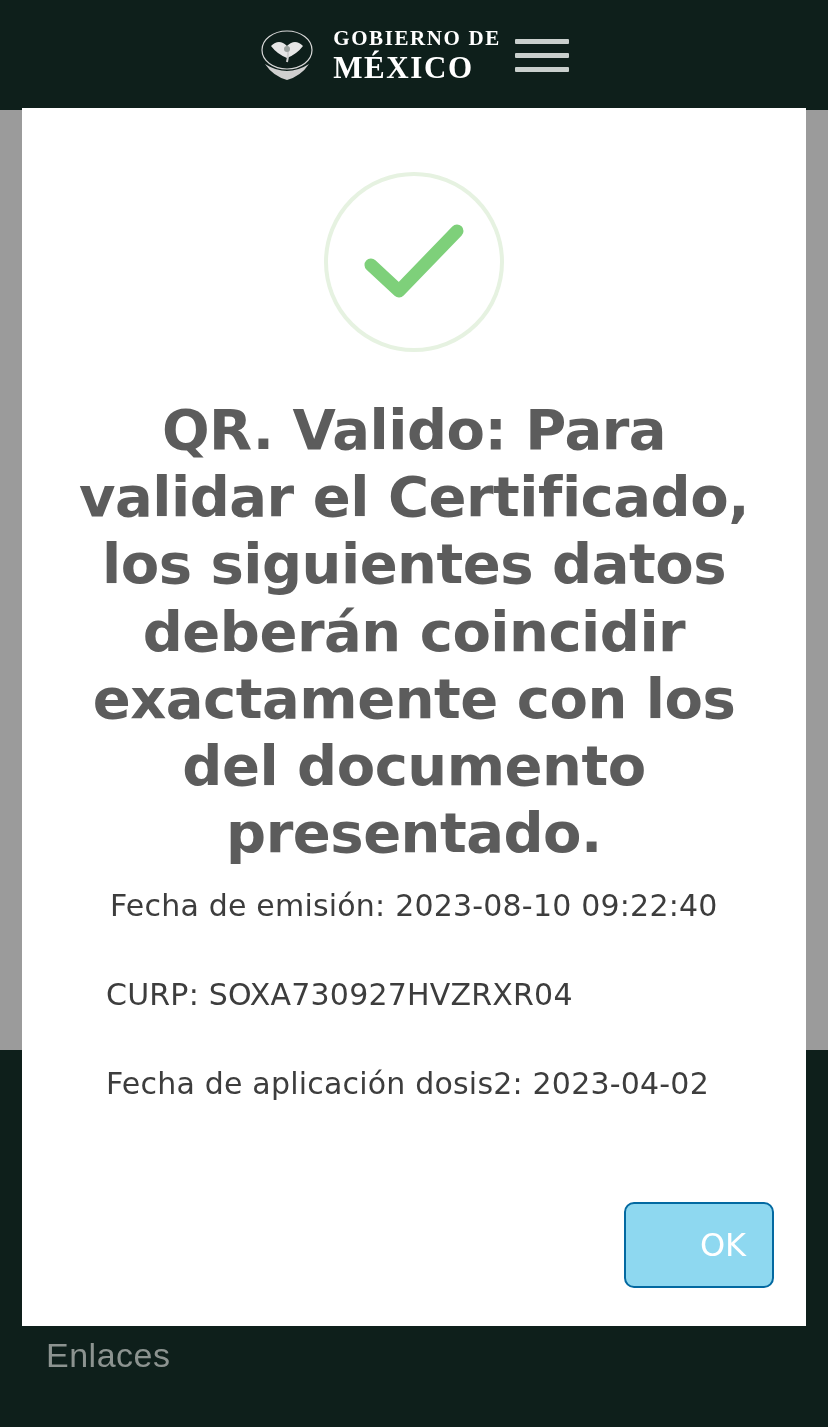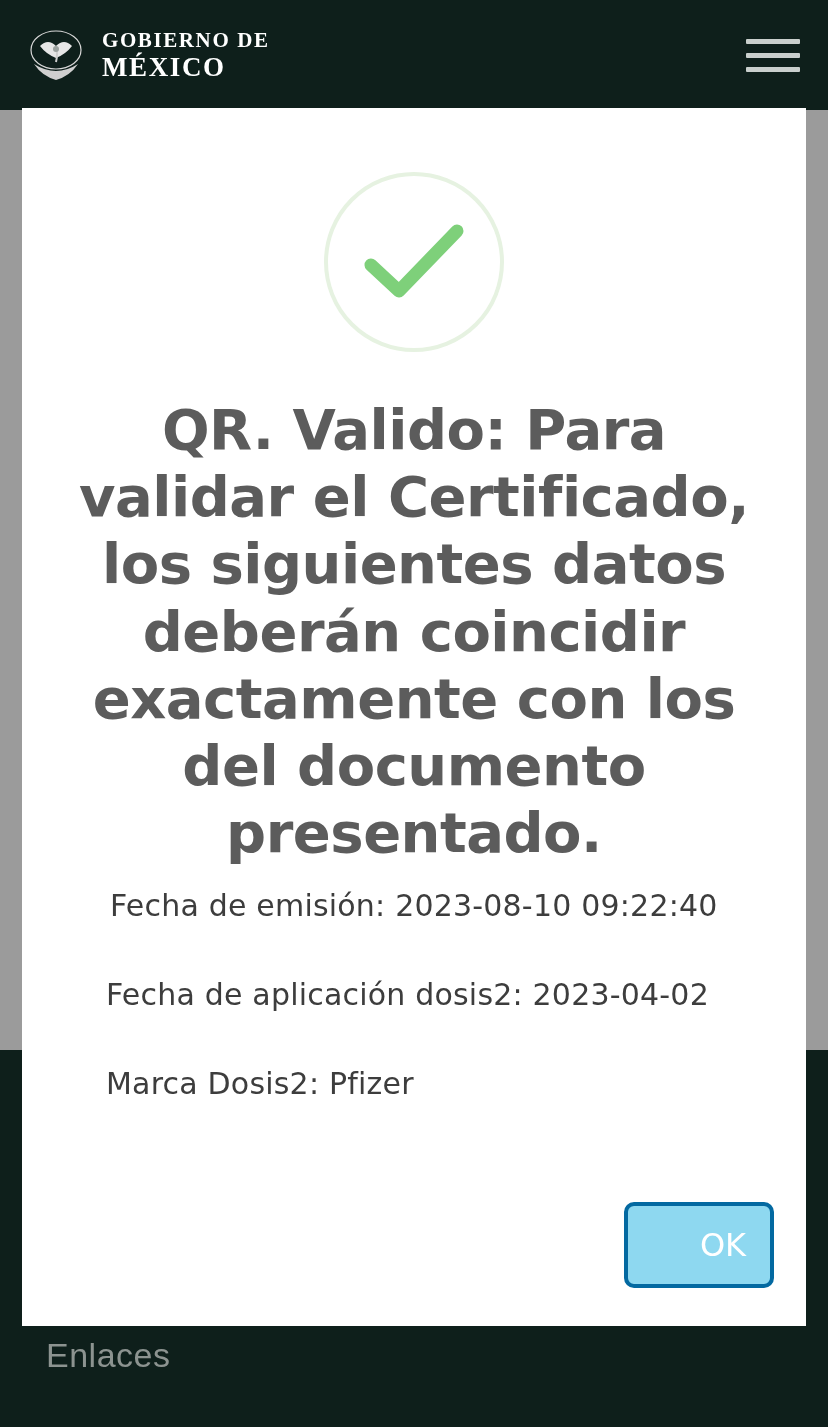--- a/index.html
+++ b/index.html
@@ -17,21 +17,21 @@
 
   
   .header {
     position: absolute;
     top: 0; left: 0;
     width: 828px;
     height: 110px;
     background: #0e1f1b;
     display: flex;
     align-items: center;
-    justify-content: space-between;
+    justify-content: center;
     box-sizing: border-box;
     padding: 0 28px 0 26px;
     z-index: 1;
     gap: 14px;
   }
   .brand {
     display: flex;
     align-items: center;
     gap: 16px;
   }
@@ -47,21 +47,21 @@
     line-height: 1.0;
     font-family: "Liberation Serif", serif;
   }
   .brand-text .line1 {
     font-size: 21px;
     letter-spacing: 1.6px;
     font-weight: bold;
     display: block;
   }
   .brand-text .line2 {
-    font-size: 27px;
+    font-size: 31px;
     letter-spacing: 1.6px;
     font-weight: bold;
     display: block;
     margin-top: 3px;
   }
   .hamburger {
     width: 54px;
     height: 40px;
     display: flex;
     flex-direction: column;
@@ -152,21 +152,21 @@
   }
   .detail-row:first-child { margin-left: 4px; }
 
   .ok-button {
     position: absolute;
     right: 32px;
     bottom: 38px;
     width: 150px;
     height: 86px;
     background: #8ed8f0;
-    border: 4px solid #0369a1;
+    border: 2px solid #0369a1;
     border-radius: 10px;
     color: #ffffff;
     font-size: 32px;
     font-family: "DejaVu Sans", sans-serif;
     display: flex;
     align-items: center;
     justify-content: center;
     cursor: pointer;
     box-sizing: border-box;
     padding-left: 48px;
@@ -207,19 +207,19 @@
   <div class="check-wrap">
     <svg width="110" height="90" viewBox="0 0 110 90">
       <polyline points="12,48 40,74 98,14" fill="none" stroke="#7ed07a" stroke-width="13" stroke-linecap="round" stroke-linejoin="round"></polyline>
     </svg>
   </div>
 
   <div class="dialog-title">QR. Valido: Para validar el Certificado, los siguientes datos deberán coincidir exactamente con los del documento presentado.</div>
 
   <div class="details">
     <div class="detail-row">Fecha de emisión:  2023-08-10  09:22:40</div>
+    <div class="detail-row">CURP:  SOXA730927HVZRXR04</div>
     <div class="detail-row">Fecha de aplicación dosis2:  2023-04-02</div>
-    <div class="detail-row">Marca Dosis2: Pfizer</div>
 
   </div>
 
   <div class="ok-button">OK</div>
 </div>
 
 </body></html>

